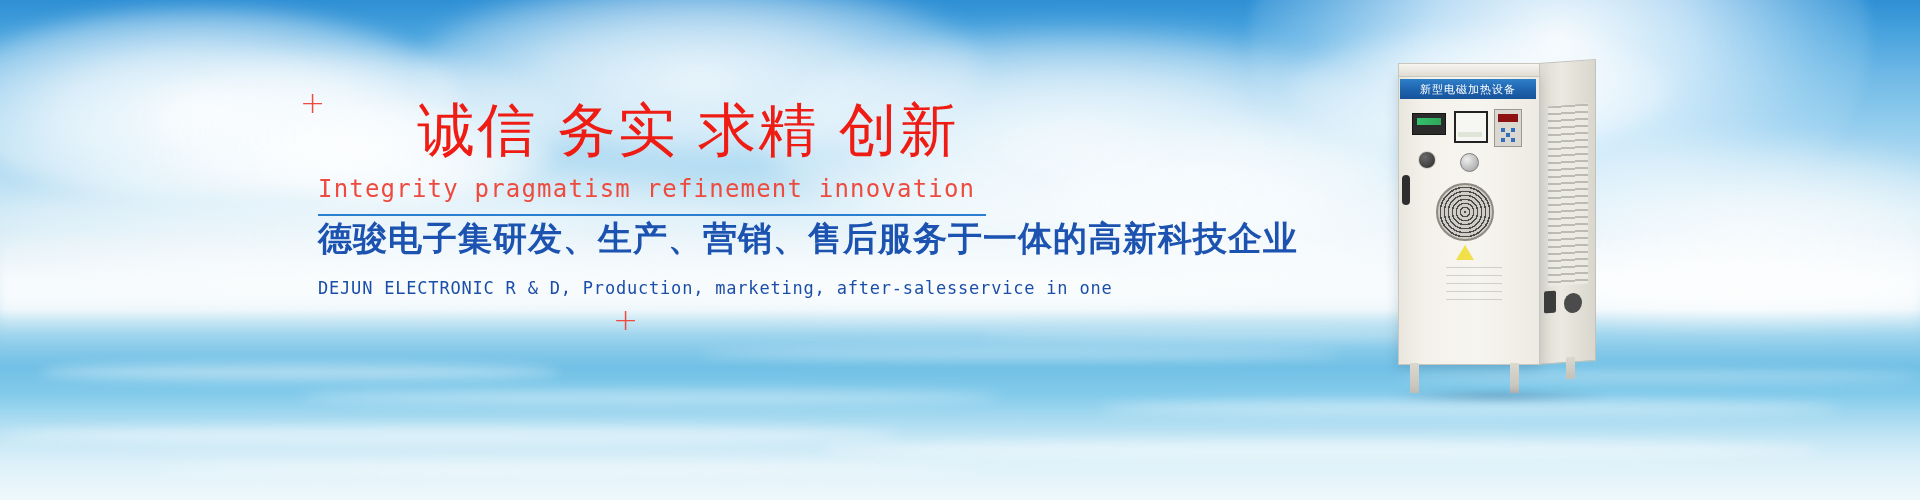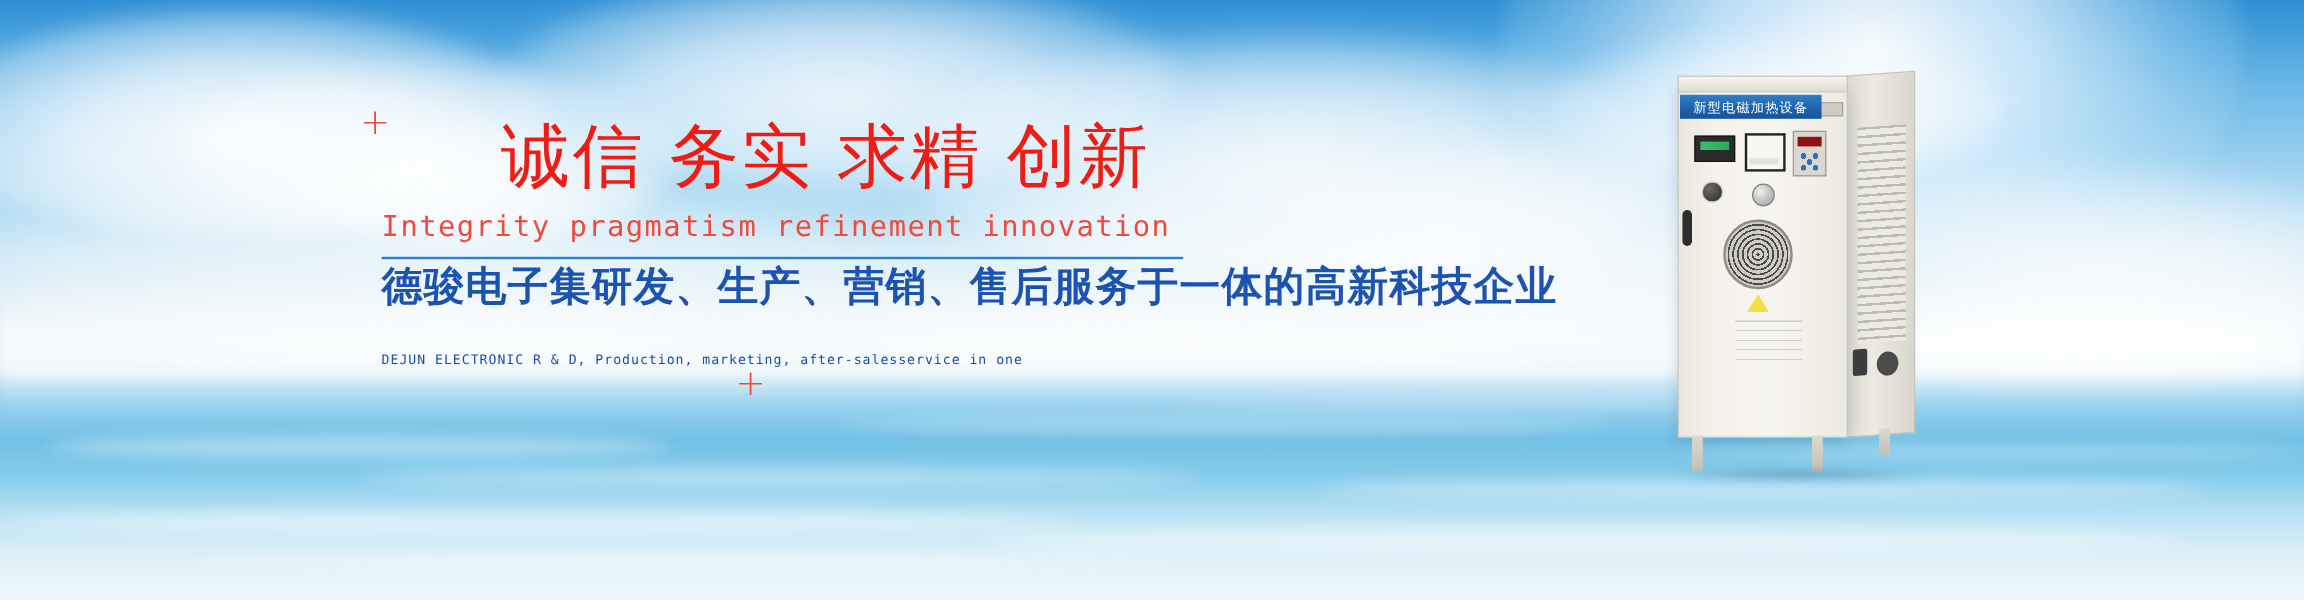--- a/index.html
+++ b/index.html
@@ -148,23 +148,23 @@
   }
   .desc-cn {
     color: #1c52b0;
     font-size: 34px;
     letter-spacing: 1px;
     white-space: nowrap;
     font-family: "DejaVu Serif", "Liberation Serif", serif;
     font-weight: bold;
   }
   .desc-en {
-    margin-top: 28px;
+    margin-top: 11px;
     color: #1b4ea8;
-    font-size: 11px;
+    font-size: 17px;
     line-height: 1.85;
     letter-spacing: 0.8px;
     font-family: "DejaVu Sans Mono", "Liberation Mono", monospace;
   }
   .desc-en div { white-space: nowrap; }
 
   
   .plus {
     position: absolute;
     color: #ef4a3e;
@@ -201,21 +201,21 @@
     transform-origin: left top;
   }
   .m-top {
     position:absolute; left: 0; top: 8px;
     width: 140px; height: 12px;
     background: linear-gradient(to bottom, #f6f4ee, #e0ddd4);
     border: 1px solid #c9c6bd;
   }
   .m-banner {
     position:absolute; left: 2px; top: 24px;
-    width: 118px; height: 20px;
+    width: 136px; height: 20px;
     background: linear-gradient(to bottom, #2f7fc9 0%, #1e63ae 55%, #16539a 100%);
     color: #ffffff;
     font-size: 11px;
     letter-spacing: 1px;
     display: flex; align-items: center; justify-content: center;
     font-family: "DejaVu Sans", "Liberation Sans", sans-serif;
   }
   
   .m-vents {
     position:absolute; left: 150px; top: 50px;

